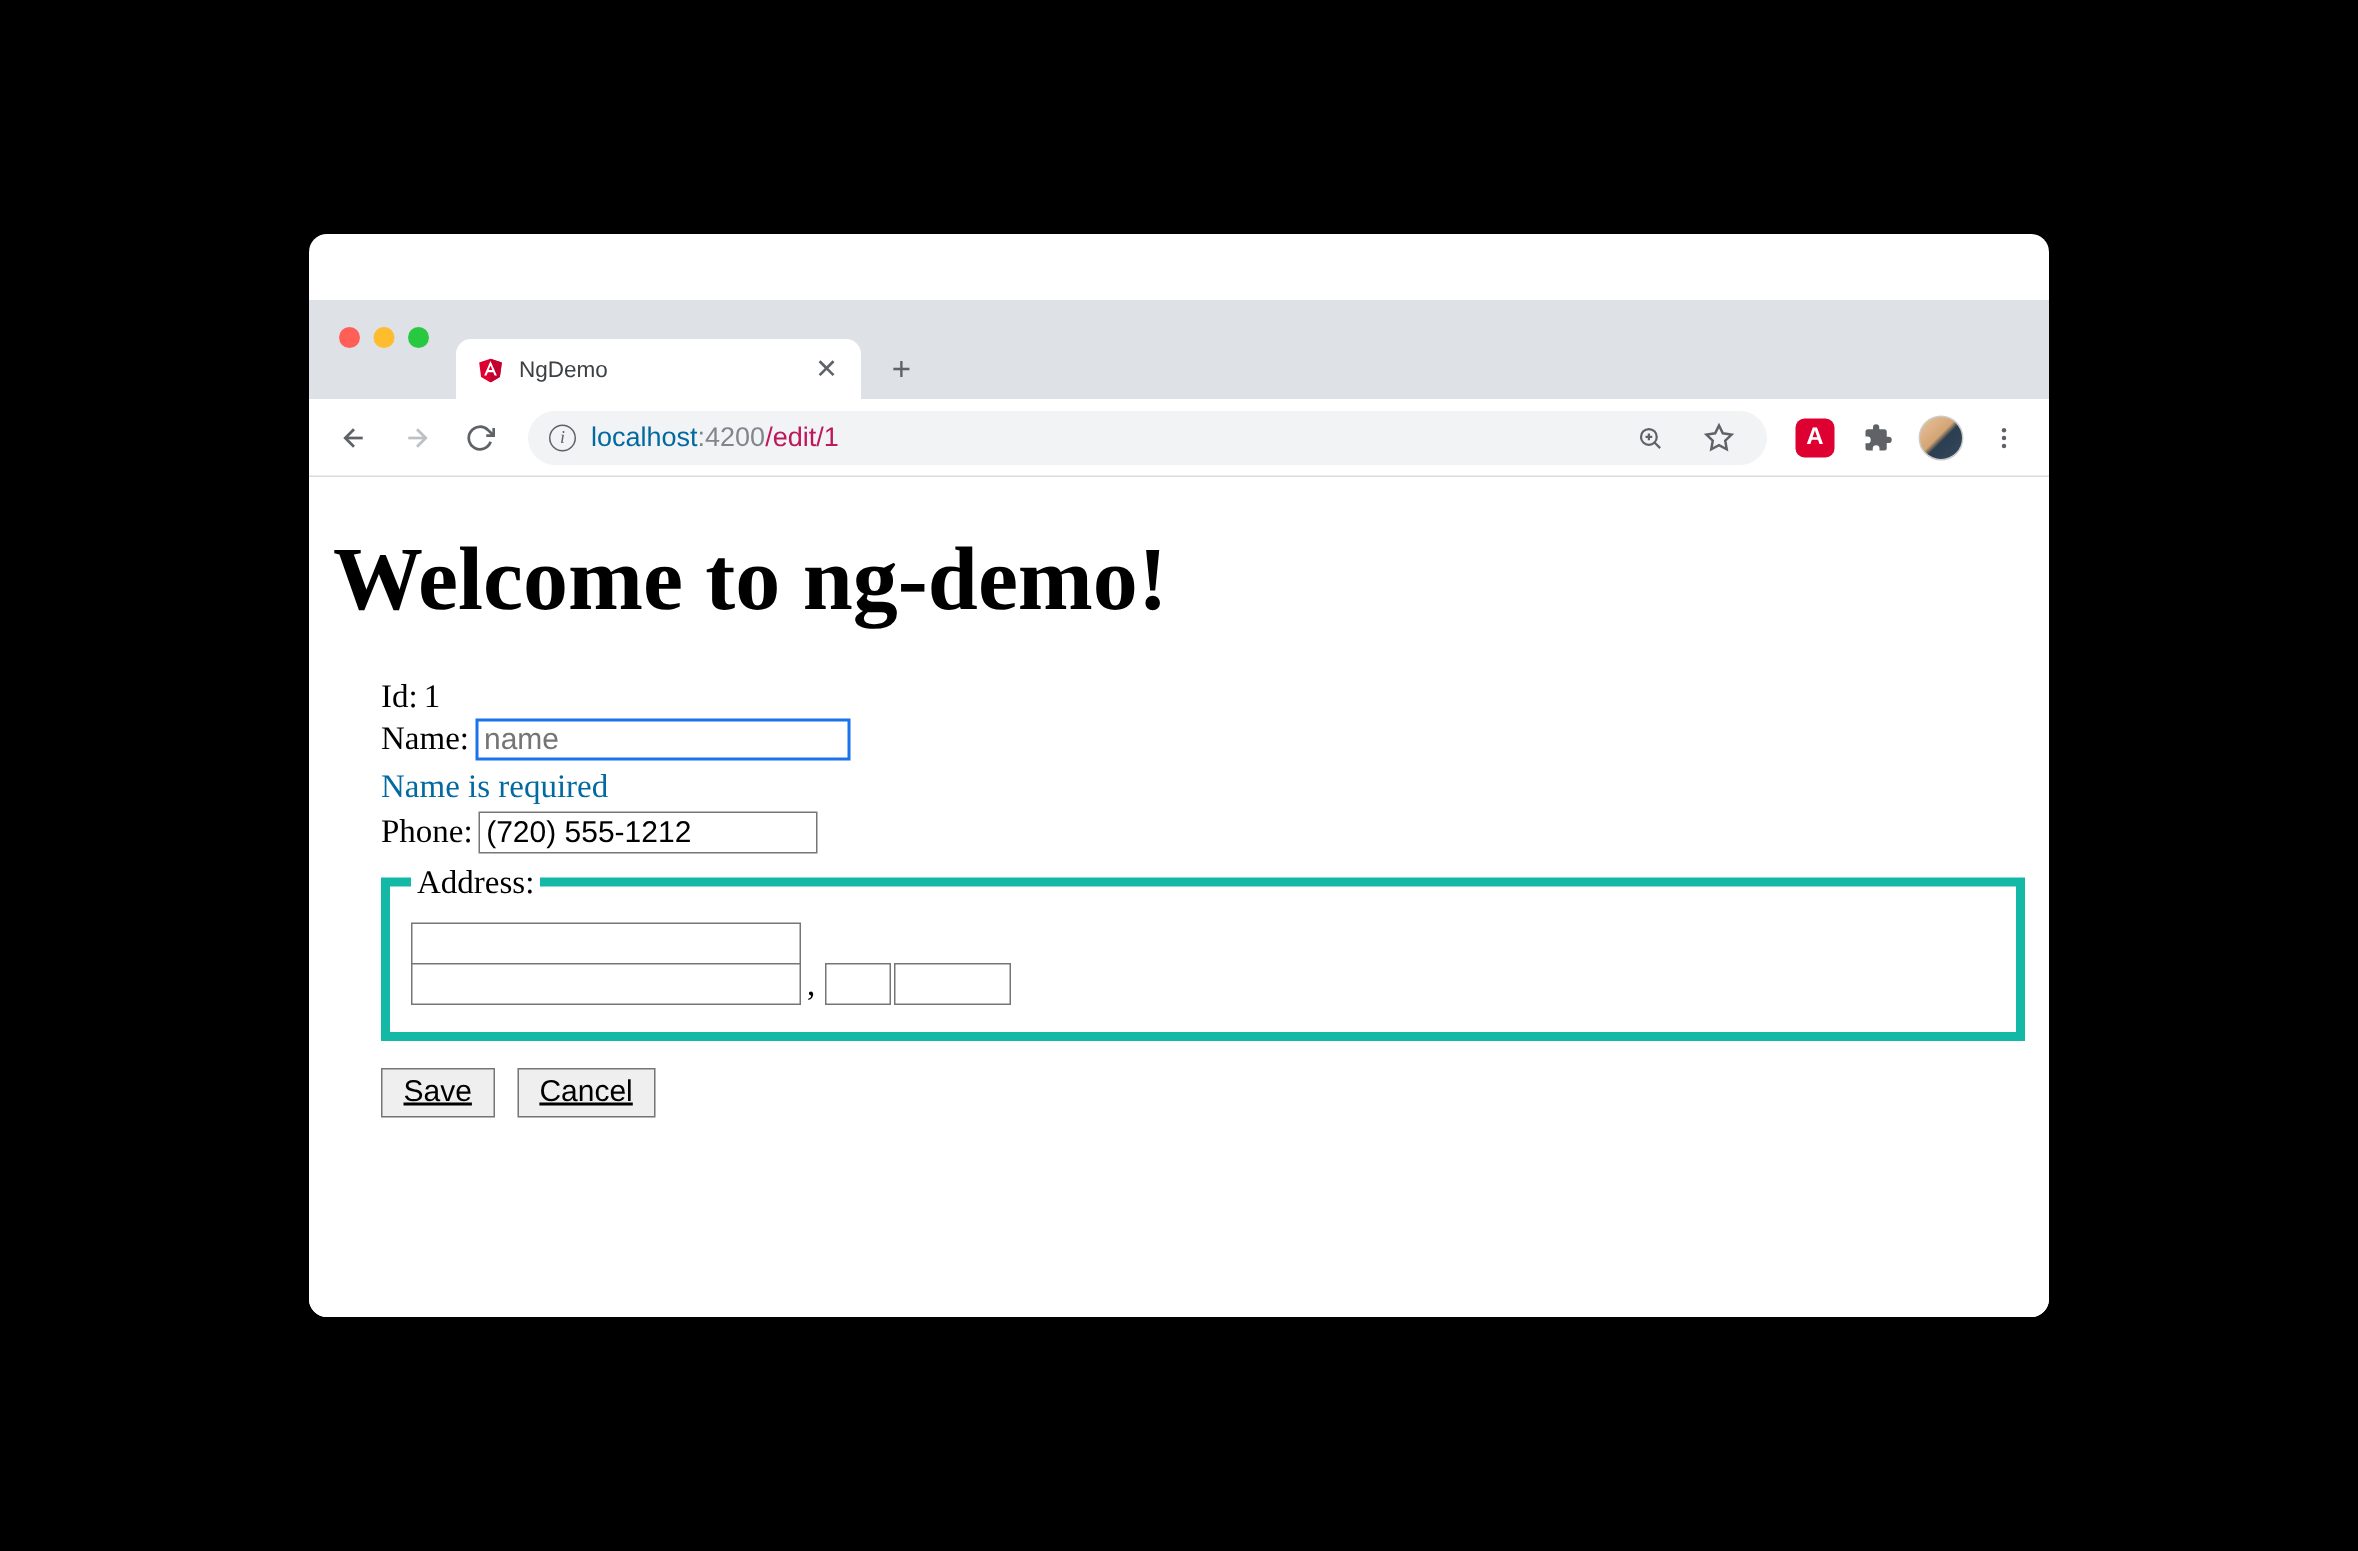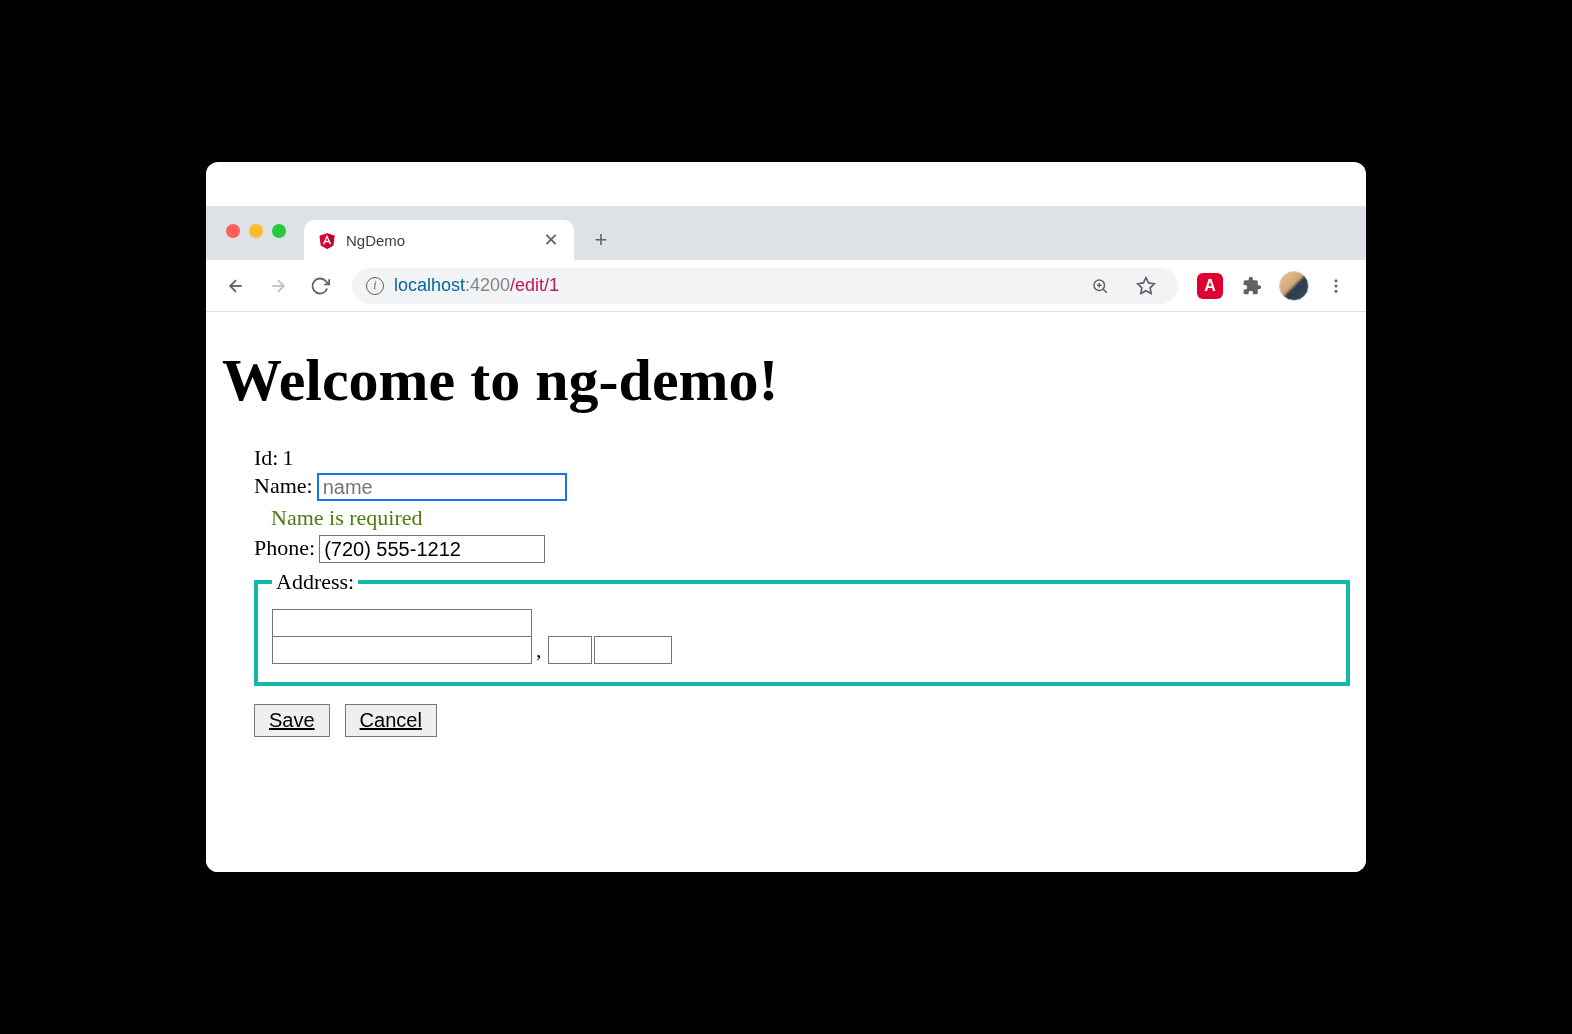--- a/index.html
+++ b/index.html
@@ -16,21 +16,21 @@
     }
     .browser-window {
       width: 1160px;
       background: #fff;
       border-radius: 12px;
       box-shadow: 0 20px 60px rgba(0,0,0,0.5);
       overflow: hidden;
     }
     .title-bar {
       background: #dee1e6;
-      height: 54px;
+      height: 66px;
       display: flex;
       align-items: flex-end;
       padding-left: 18px;
       position: relative;
       margin-top: 44px;
     }
     .traffic-lights {
       position: absolute;
       top: 18px;
       left: 20px;
@@ -201,25 +201,25 @@
       height: 28px;
     }
     .text-input.focused {
       border: 2px solid #1a73e8;
       outline: none;
     }
     .text-input::placeholder { color: #757575; }
     .name-input { width: 250px; }
     .phone-input { width: 226px; }
     .error-msg {
-      color: #4d7c0f;
-      margin: 4px 17px;
+      color: #0369a1;
+      margin: 4px 0;
     }
     fieldset.address-fieldset {
-      border: 4px solid #14b8a6;
+      border: 6px solid #14b8a6;
       margin: 6px 0 18px 0;
       padding: 14px 14px 18px 14px;
     }
     fieldset.address-fieldset legend {
       font-size: 22px;
       padding: 0 4px;
     }
     .addr-line1 { width: 260px; display:block; margin-bottom: 0; }
     .addr-row {
       margin-top: -1px;

